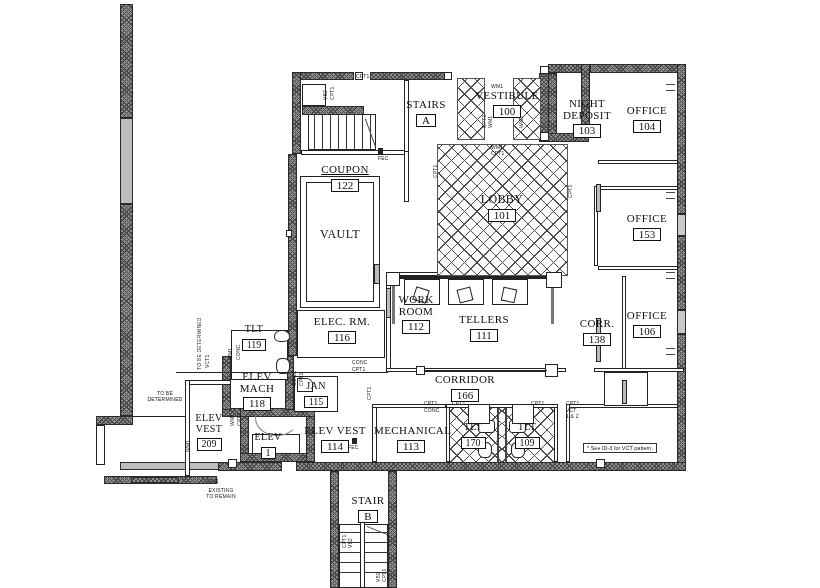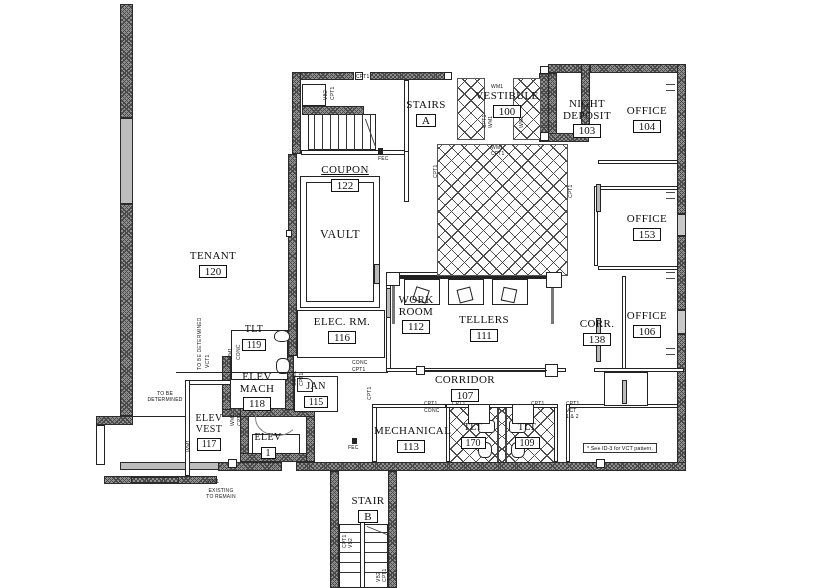--- a/index.html
+++ b/index.html
@@ -217,20 +217,24 @@
   <div class="thin" style="left:386px;top:288px;width:5px;height:30px;background:#bbb;"></div>
 
   <div class="line" style="left:378px;top:148px;width:5px;height:6px;"></div>
   <div class="line" style="left:352px;top:438px;width:5px;height:6px;"></div>
 
   <div class="lbl" style="left:461px;top:90px;width:92px;">
     <div class="nm">VESTIBULE</div>
     <span class="num">100</span>
   </div>
 
+  <div class="lbl big" style="left:466px;top:193px;width:72px;">
+    <div class="nm">LOBBY</div>
+    <span class="num">101</span>
+  </div>
 
   <div class="lbl" style="left:572px;top:318px;width:50px;">
     <div class="nm">CORR.</div>
     <span class="num">138</span>
   </div>
 
   <div class="lbl" style="left:552px;top:98px;width:70px;">
     <div class="nm">NIGHT</div>
     <div class="nm">DEPOSIT</div>
     <span class="num">103</span>
@@ -246,21 +250,21 @@
     <span class="num">153</span>
   </div>
 
   <div class="lbl" style="left:618px;top:310px;width:58px;">
     <div class="nm">OFFICE</div>
     <span class="num">106</span>
   </div>
 
   <div class="lbl" style="left:425px;top:374px;width:80px;">
     <div class="nm">CORRIDOR</div>
-    <span class="num">107</span>
+    <span class="num">166</span>
   </div>
 
 
   <div class="lbl sm" style="left:506px;top:422px;width:42px;">
     <div class="nm">TLT</div>
     <span class="num">109</span>
   </div>
 
   <div class="lbl sm" style="left:452px;top:422px;width:42px;">
     <div class="nm">TLT</div>
@@ -276,52 +280,52 @@
     <div class="nm">WORK</div>
     <div class="nm">ROOM</div>
     <span class="num">112</span>
   </div>
 
   <div class="lbl" style="left:374px;top:425px;width:74px;">
     <div class="nm">MECHANICAL</div>
     <span class="num">113</span>
   </div>
 
+  <div class="lbl" style="left:297px;top:425px;width:76px;">
+    <div class="nm">ELEV VEST</div>
+    <span class="num">114</span>
+  </div>
 
   <div class="lbl sm" style="left:296px;top:381px;width:40px;">
     <div class="nm">JAN</div>
     <span class="num">115</span>
   </div>
 
   <div class="lbl" style="left:308px;top:316px;width:68px;">
     <div class="nm">ELEC. RM.</div>
     <span class="num">116</span>
   </div>
 
   <div class="lbl sm" style="left:186px;top:413px;width:46px;">
     <div class="nm">ELEV</div>
     <div class="nm">VEST</div>
-    <span class="num">117</span>
+    <span class="num">209</span>
   </div>
 
   <div class="lbl" style="left:228px;top:371px;width:58px;">
     <div class="nm">ELEV</div>
     <div class="nm">MACH</div>
     <span class="num">118</span>
   </div>
 
   <div class="lbl sm" style="left:234px;top:324px;width:40px;">
     <div class="nm">TLT</div>
     <span class="num">119</span>
   </div>
 
-  <div class="lbl" style="left:178px;top:250px;width:70px;">
-    <div class="nm">TENANT</div>
-    <span class="num">120</span>
-  </div>
 
   <div class="lbl" style="left:312px;top:164px;width:66px;text-decoration:underline;">
     <div class="nm">COUPON</div>
     <span class="num">122</span>
   </div>
 
   <div class="lbl big" style="left:308px;top:228px;width:64px;">
     <div class="nm">VAULT</div>
   </div>
 

